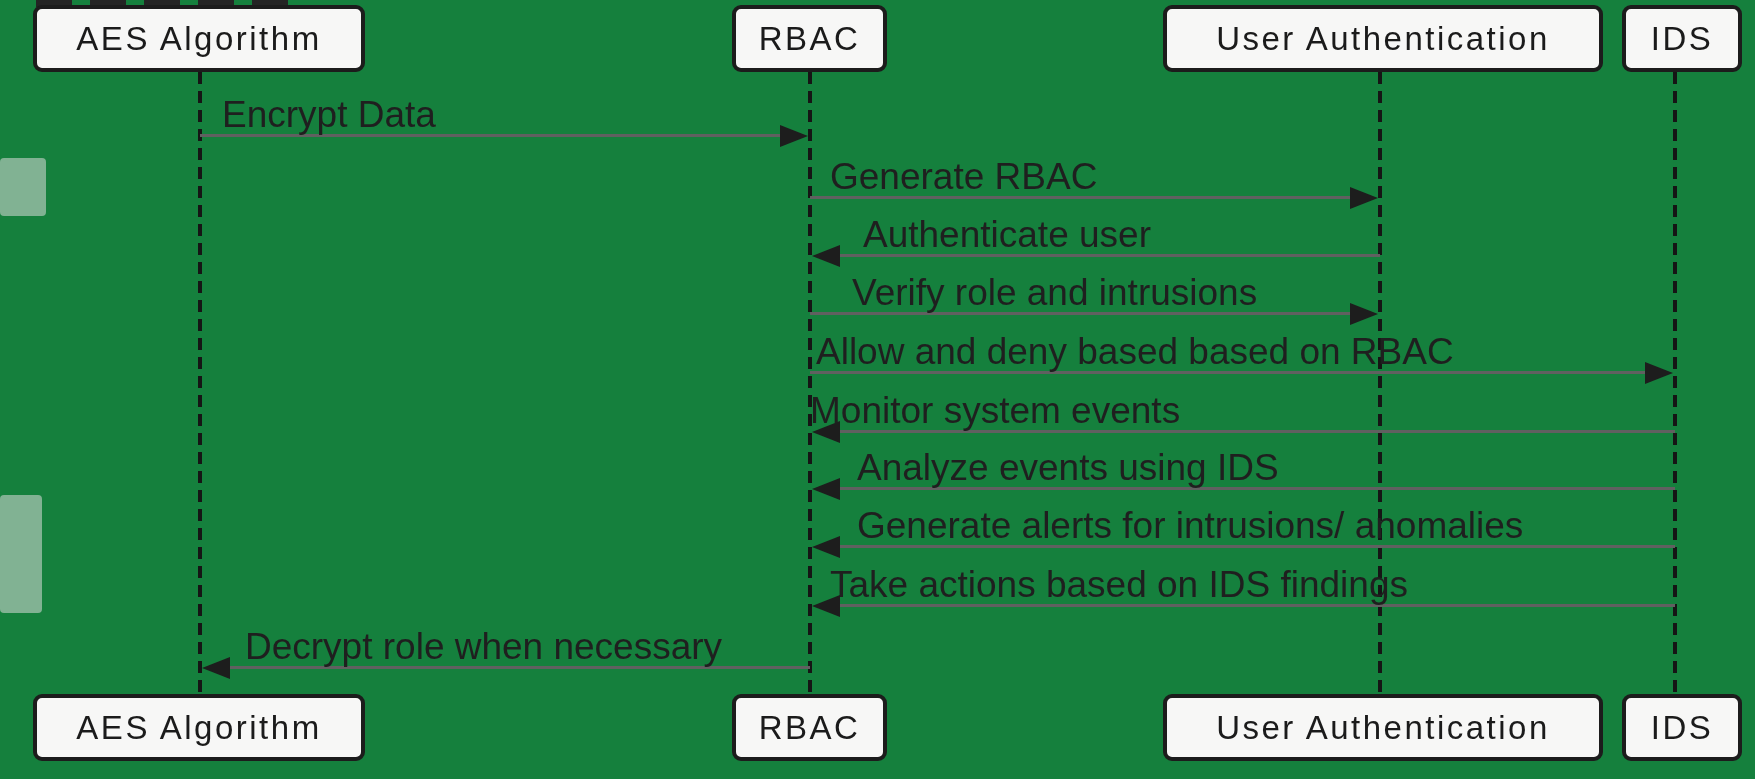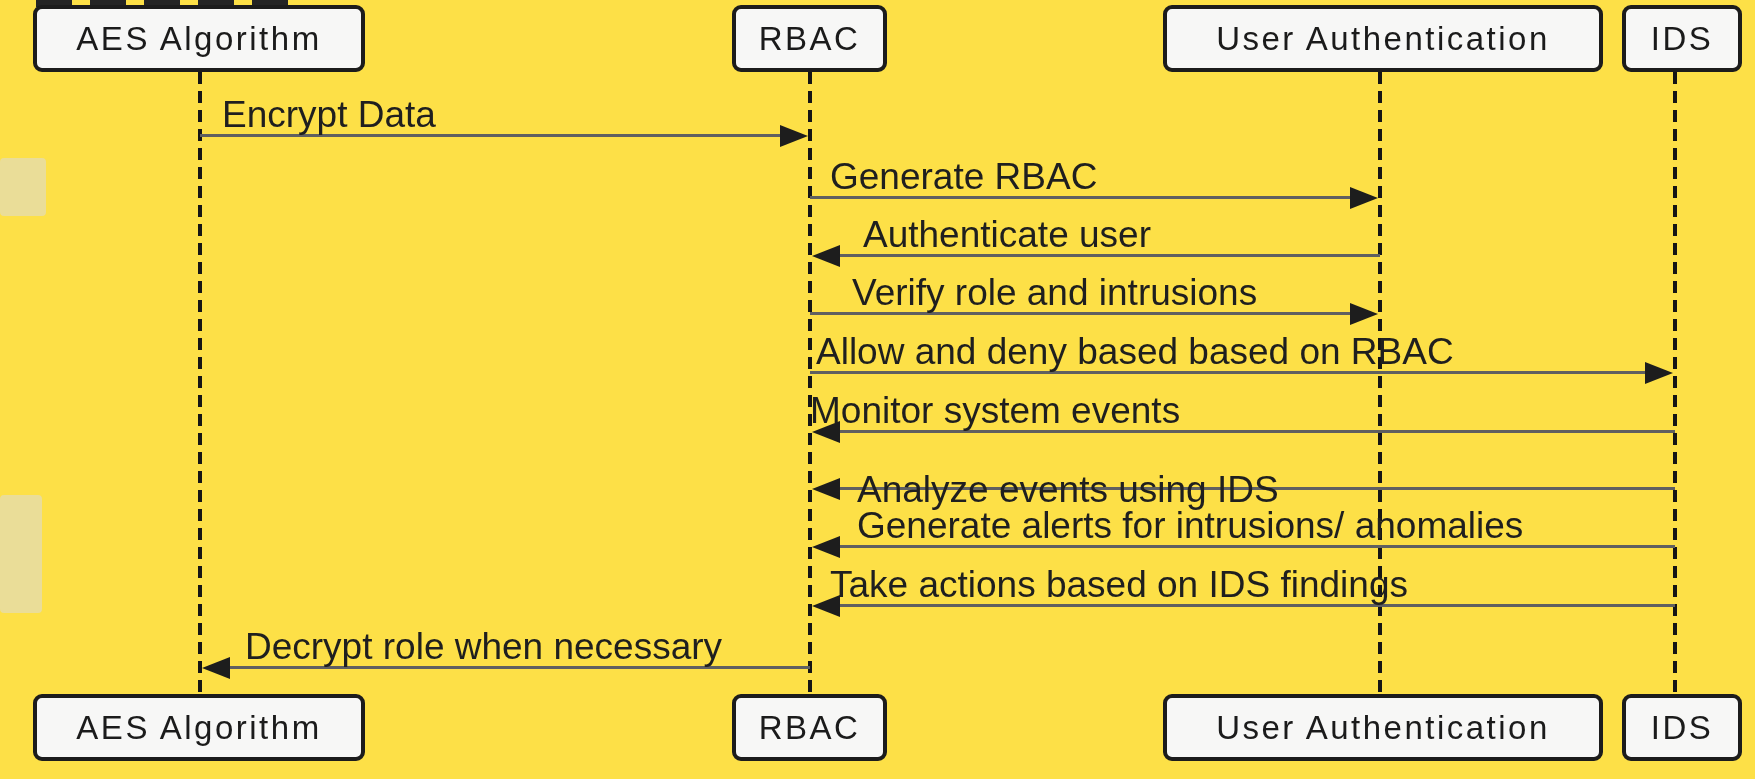--- a/index.html
+++ b/index.html
@@ -1,19 +1,19 @@
 <!DOCTYPE html>
 <html><head>
 <meta charset="utf-8">
 <style>
   html,body{margin:0;padding:0;background:#ffffff;}
   #stage{
     position:relative;
     width:1755px;height:779px;
-    background:#fde047;
+    background:#15803d;
     overflow:hidden;
     font-family:"Liberation Sans", sans-serif;
   }
   .box{
     position:absolute;
     height:59px;
     border:4px solid #1c1c1c;
     border-radius:9px;
     background:#f7f7f6;
     display:flex;align-items:center;justify-content:center;
@@ -92,21 +92,21 @@
       <div class="msg-head-right" style="left: 1350px; top: 303px;"></div>
       <div class="msg-label" style="left: 852px; top: 278px;">Verify role and intrusions</div>
       <div class="msg-line" style="left: 810px; width: 839px; top: 371px;"></div>
       <div class="msg-head-right" style="left: 1645px; top: 362px;"></div>
       <div class="msg-label" style="left: 816px; top: 337px;">Allow and deny based based on RBAC</div>
       <div class="msg-line" style="left: 838px; width: 837px; top: 430px;"></div>
       <div class="msg-head-left" style="left: 812px; top: 421px;"></div>
       <div class="msg-label" style="left: 810px; top: 396px;">Monitor system events</div>
       <div class="msg-line" style="left: 838px; width: 837px; top: 487px;"></div>
       <div class="msg-head-left" style="left: 812px; top: 478px;"></div>
-      <div class="msg-label" style="left: 857px; top: 475px; text-align: right;">Analyze events using IDS</div>
+      <div class="msg-label" style="left: 857px; top: 453px; text-align: right;">Analyze events using IDS</div>
       <div class="msg-line" style="left: 838px; width: 837px; top: 545px;"></div>
       <div class="msg-head-left" style="left: 812px; top: 536px;"></div>
       <div class="msg-label" style="left: 857px; top: 511px;">Generate alerts for intrusions/ anomalies</div>
       <div class="msg-line" style="left: 838px; width: 837px; top: 604px;"></div>
       <div class="msg-head-left" style="left: 812px; top: 595px;"></div>
       <div class="msg-label" style="left: 830px; top: 570px;">Take actions based on IDS findings</div>
       <div class="msg-line" style="left: 228px; width: 582px; top: 666px;"></div>
       <div class="msg-head-left" style="left: 202px; top: 657px;"></div>
       <div class="msg-label" style="left: 245px; top: 632px;">Decrypt role when necessary</div>
     </div>

